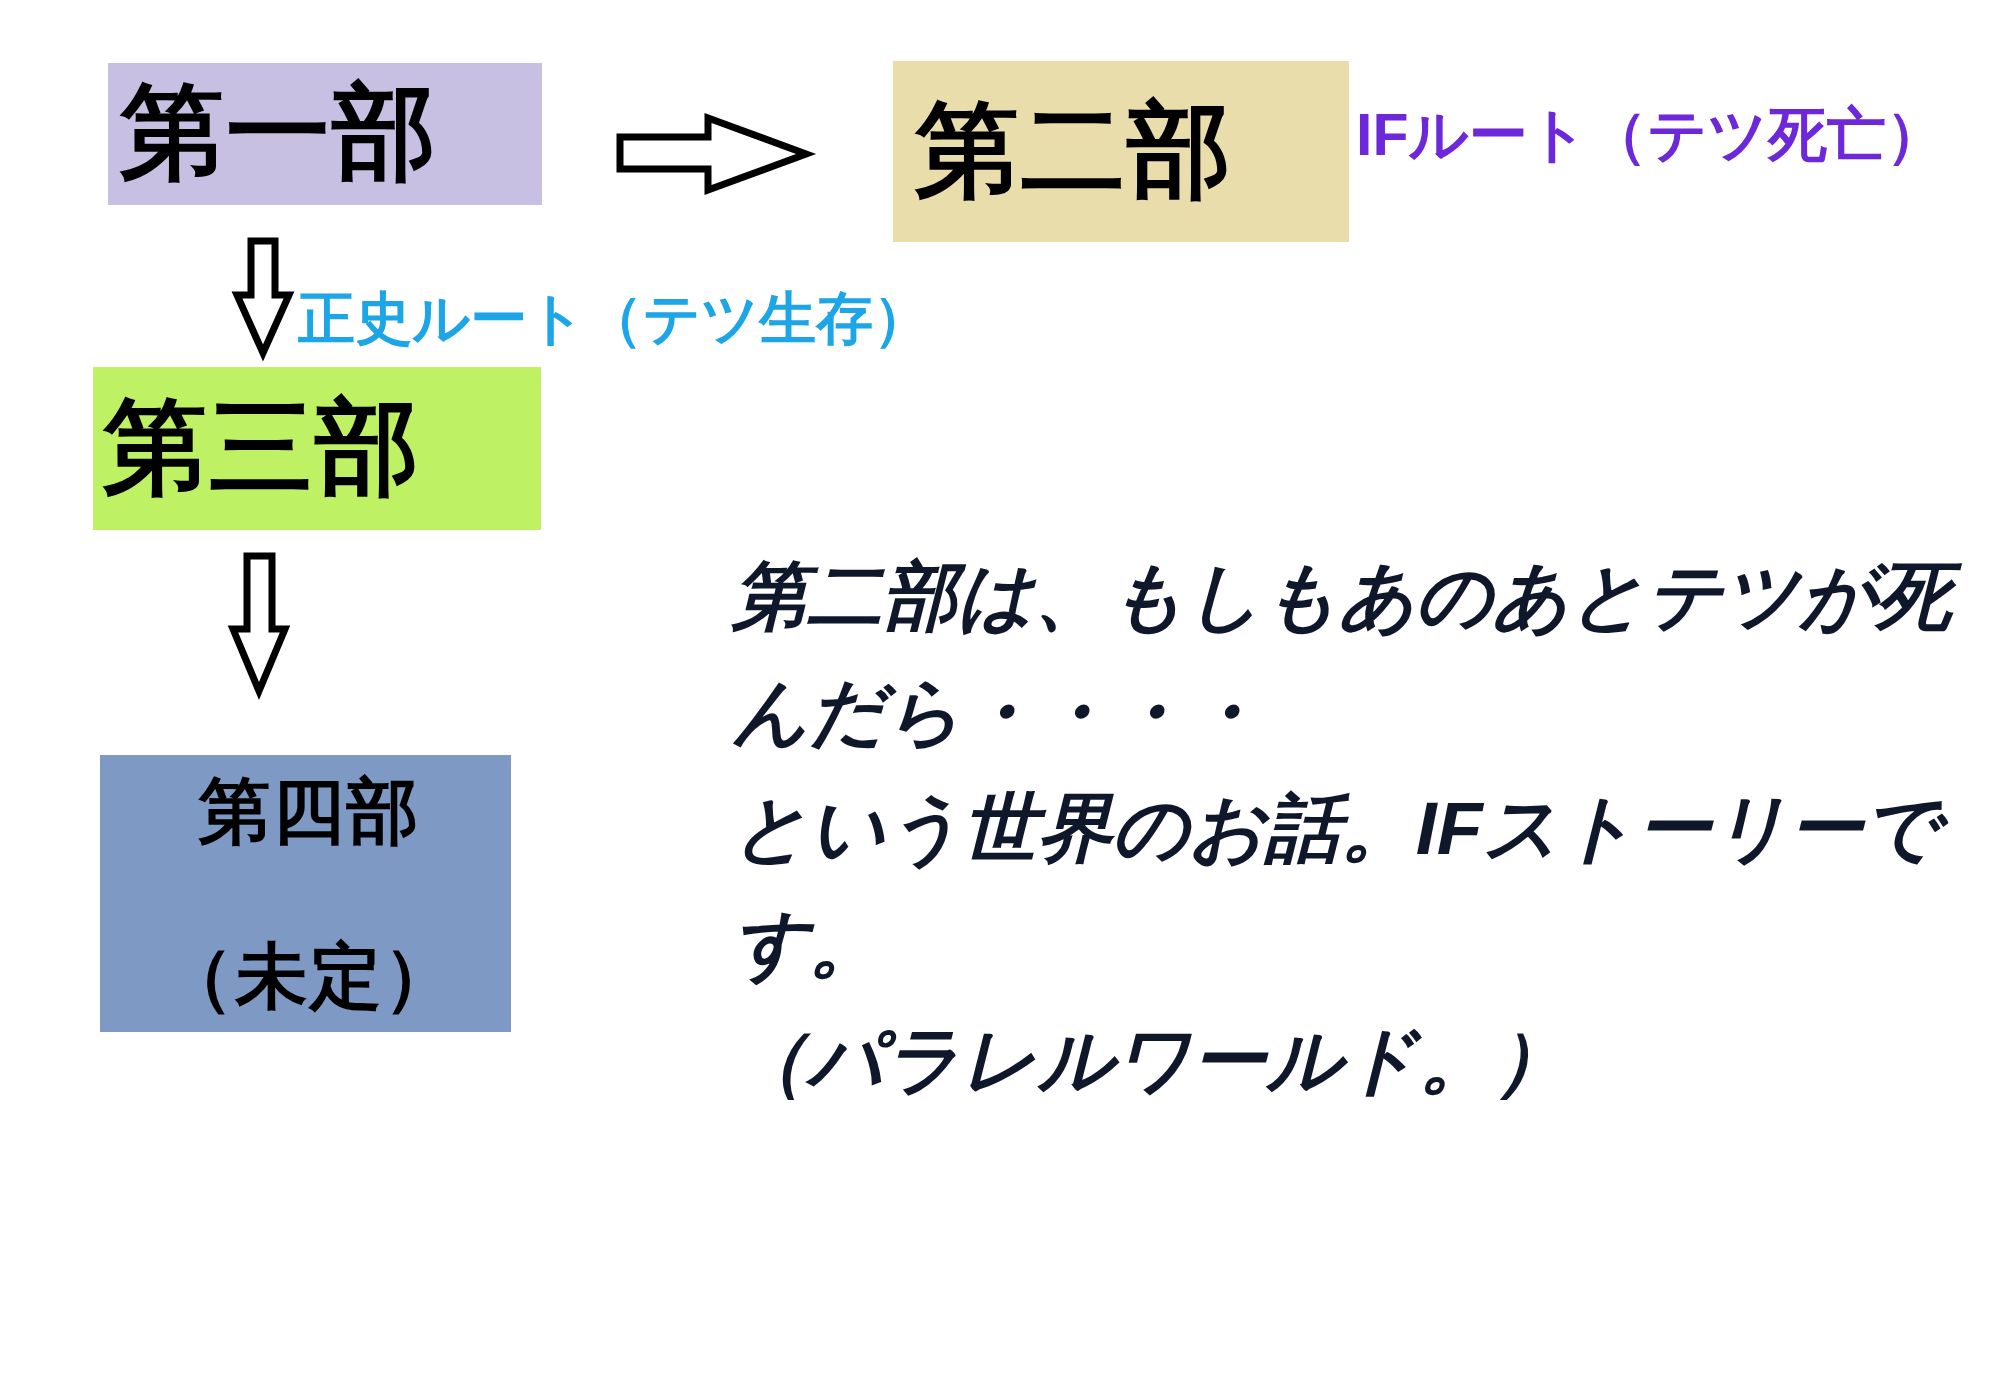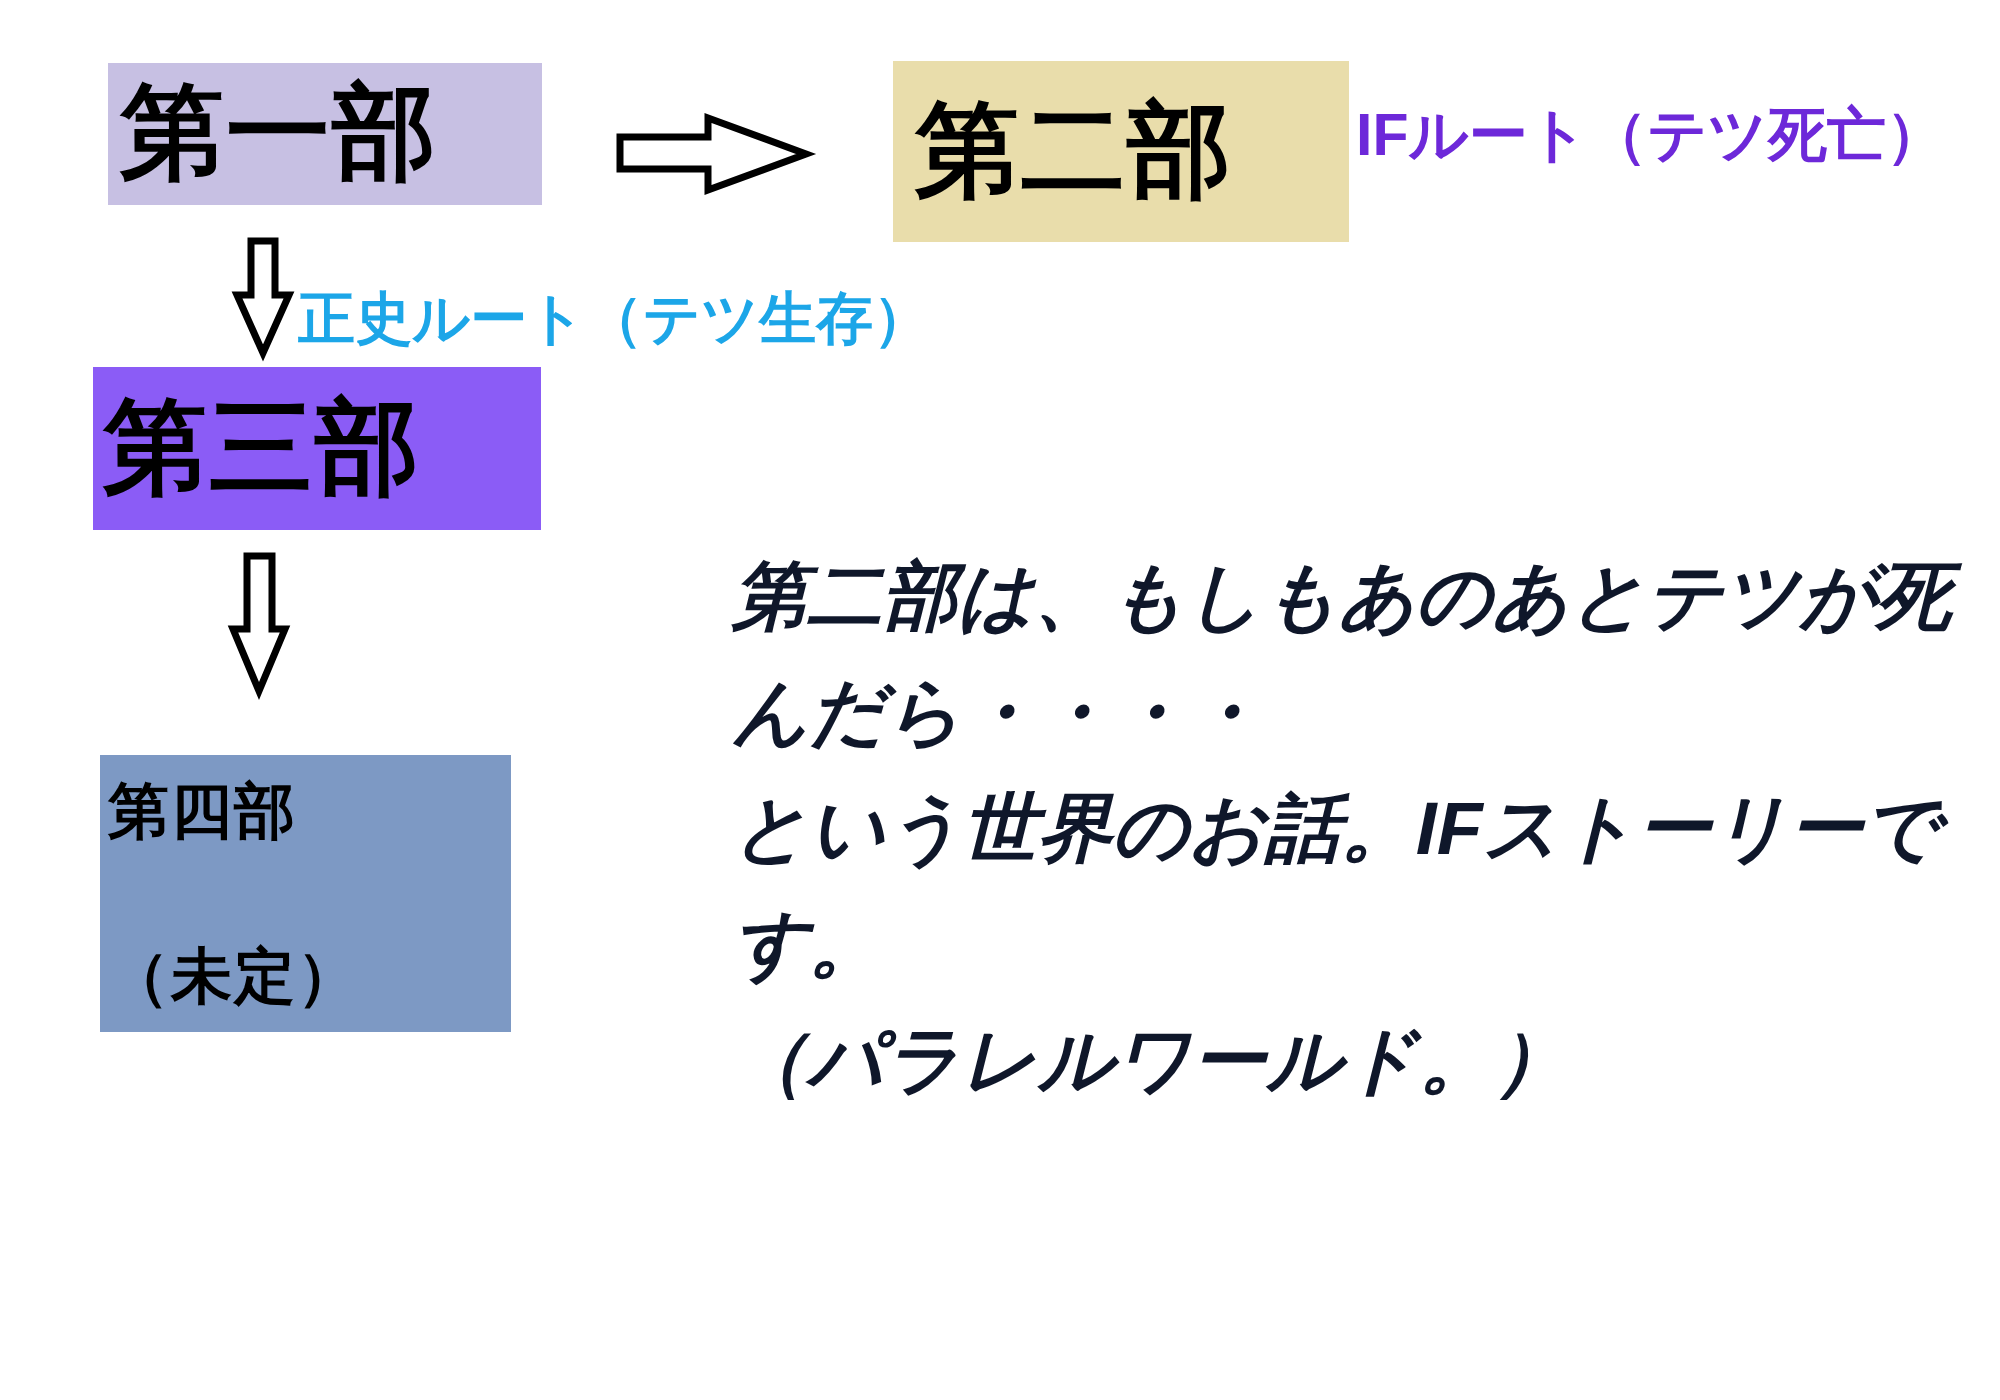--- a/index.html
+++ b/index.html
@@ -31,30 +31,30 @@
     padding-left: 12px;
     margin-left: 15px;
   }
   .box-part2 {
     left: 893px; top: 61px; width: 434px; height: 181px;
     background: #e9ddab;
     padding-left: 22px;
   }
   .box-part3 {
     left: 93px; top: 367px; width: 438px; height: 163px;
-    background: #8b5cf6;
+    background: #bef264;
     padding-left: 10px;
   }
   .box-part4 {
     left: 100px; top: 755px; width: 403px; height: 277px;
     background: #7d99c4;
     padding-left: 8px;
-    font-size: 61px;
+    font-size: 72px;
     flex-direction: column;
-    align-items: flex-start;
+    align-items: center;
     justify-content: center;
     gap: 32px;
   }
   .box-part4 .line {
     line-height: 133px;
     white-space: nowrap;
   }
   .route-label {
     position: absolute;
     font-weight: bold;

